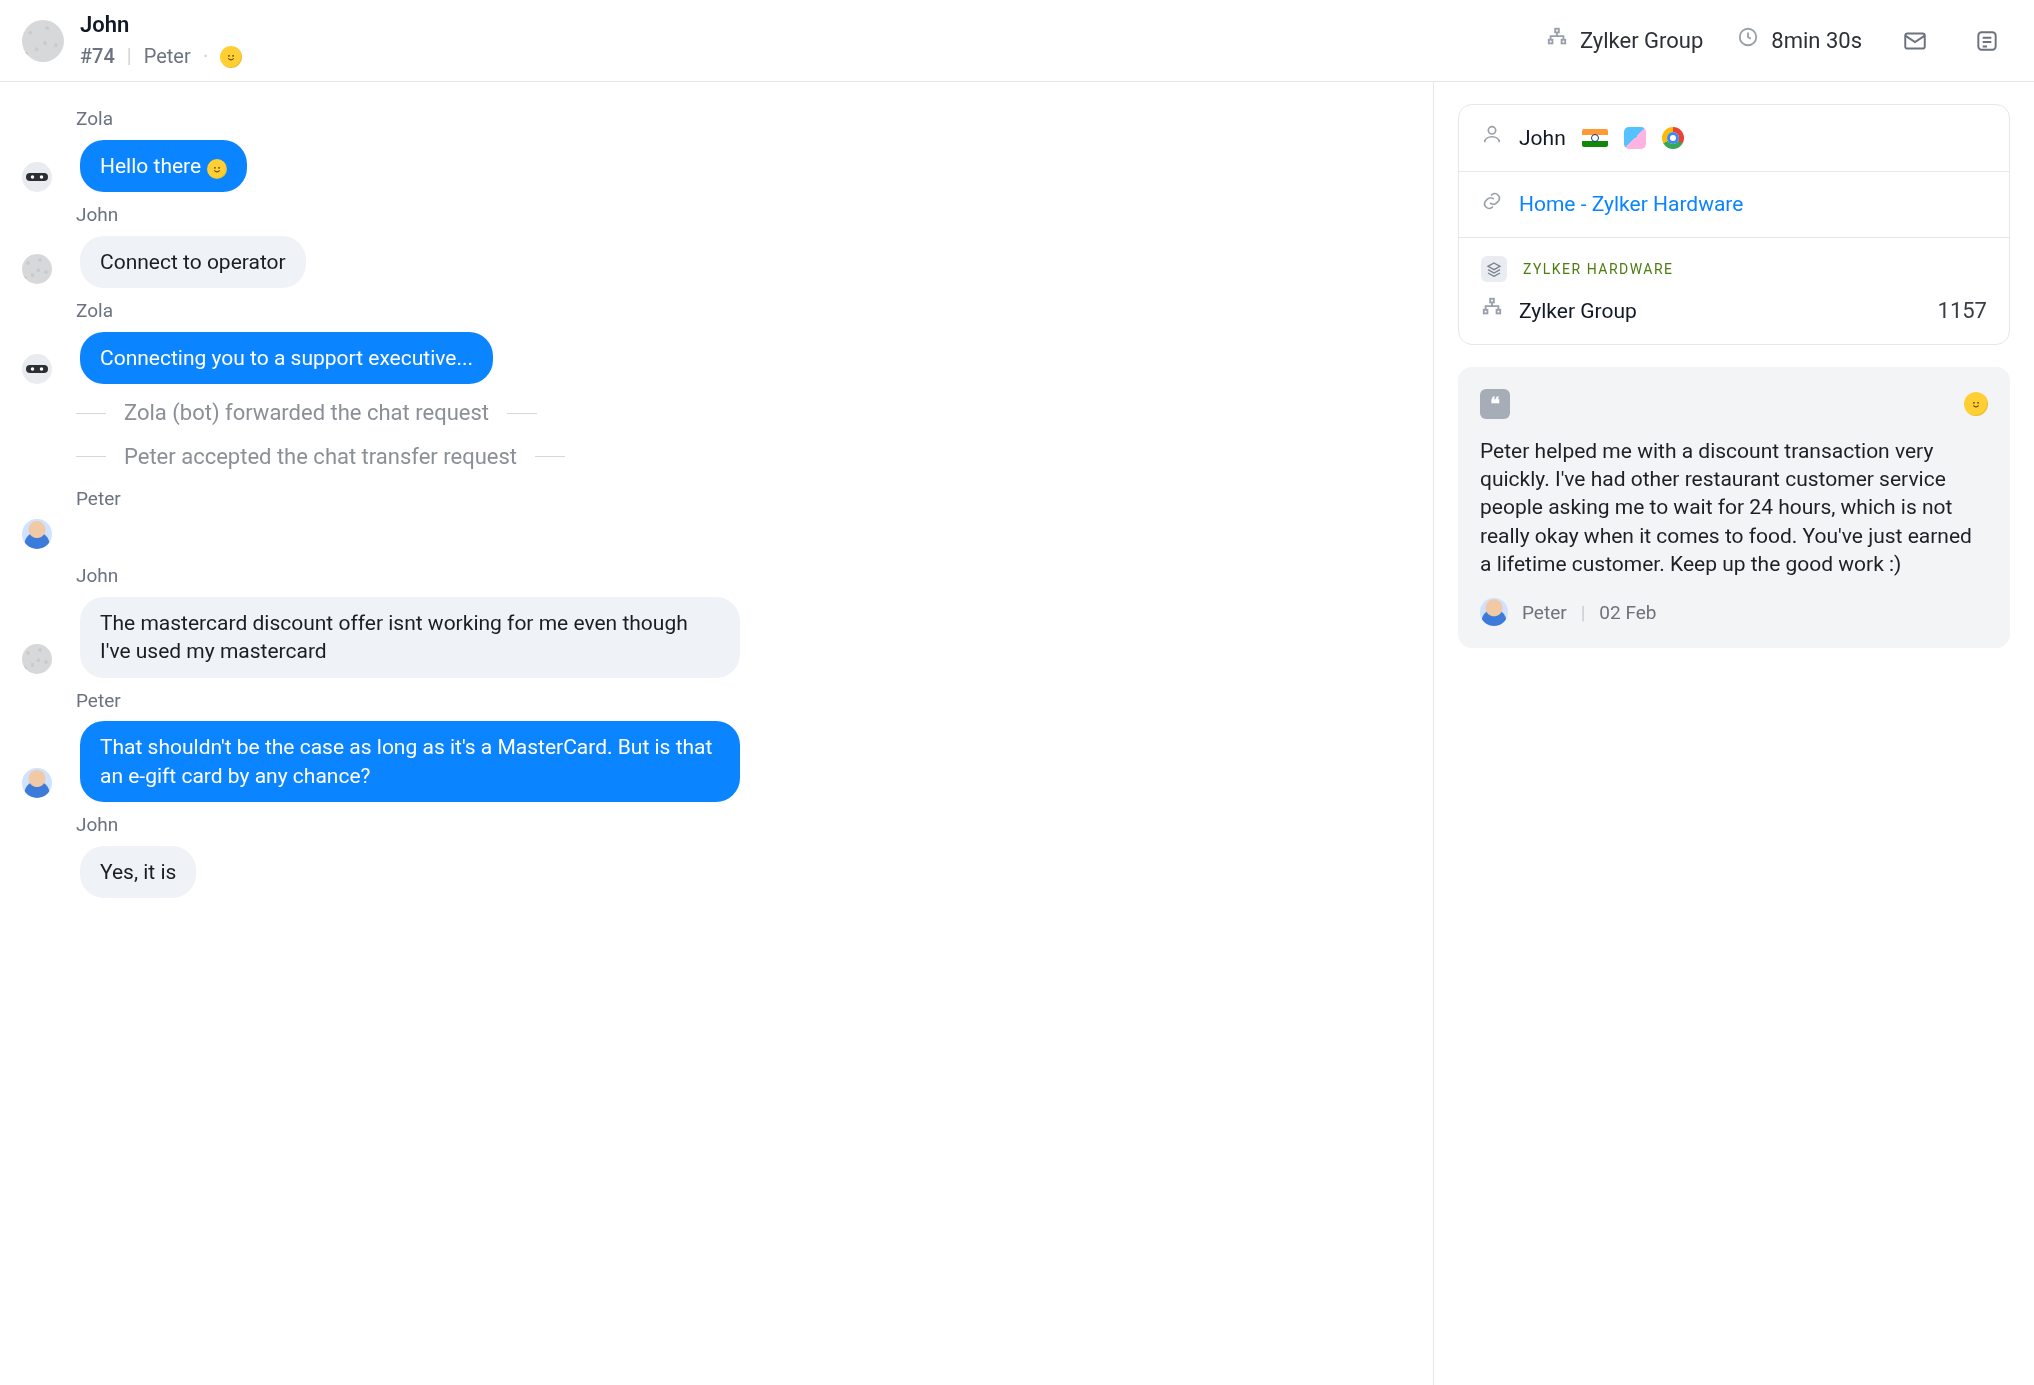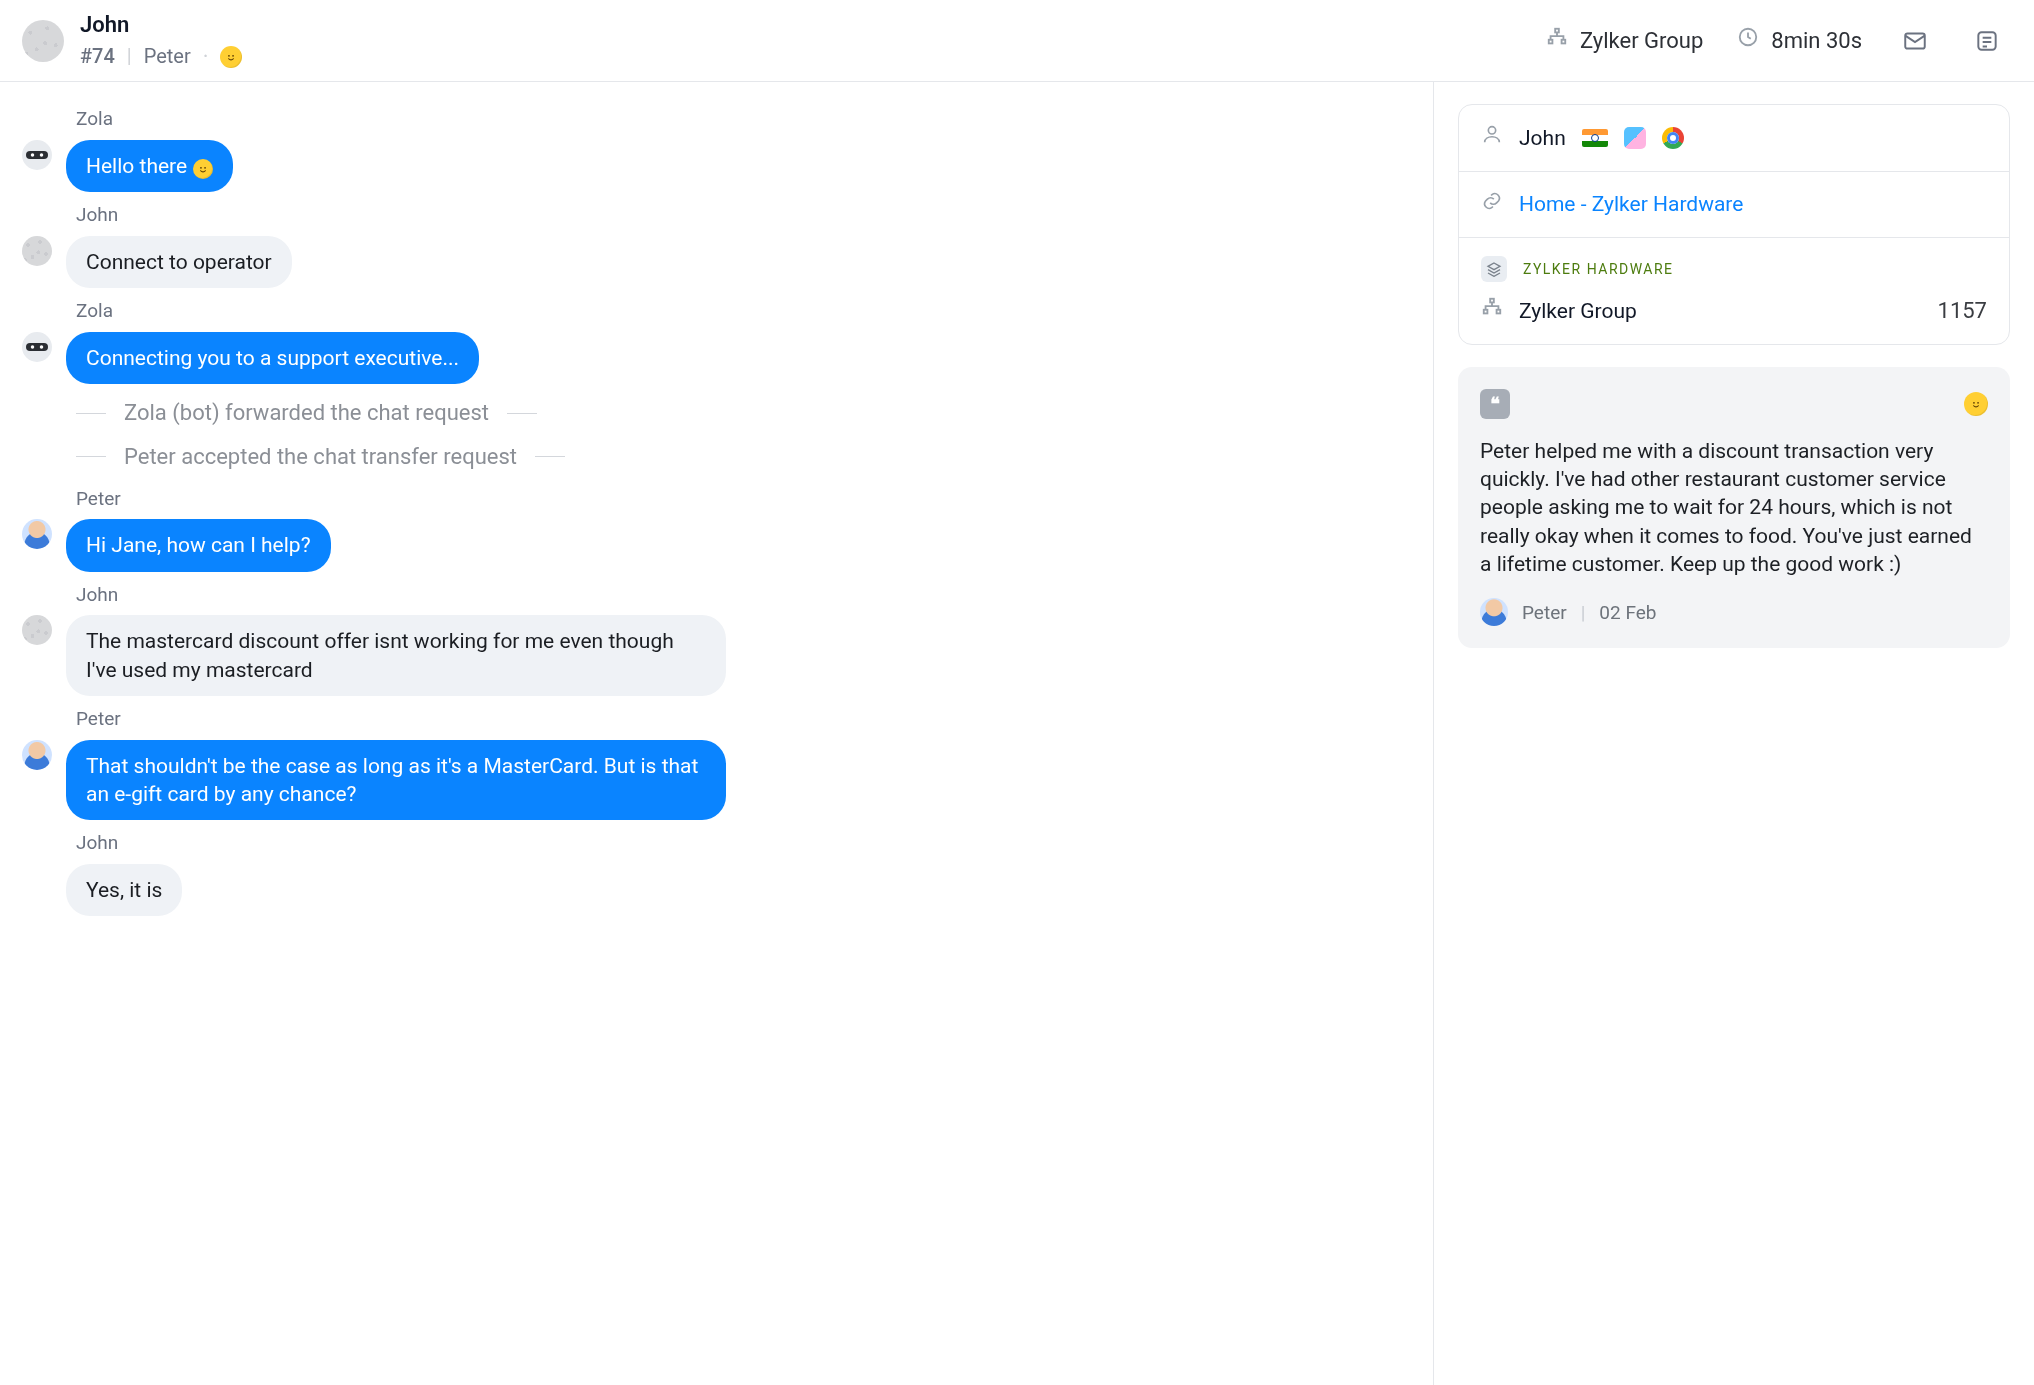--- a/index.html
+++ b/index.html
@@ -88,21 +88,21 @@
     padding: 18px 30px 30px 22px;
     border-right: 1px solid var(--border);
     min-height: calc(1385px - 66px);
   }
   .msg-group { margin-bottom: 10px; }
   .sender {
     font-size:19px;
     color: var(--text-muted);
     margin: 6px 0 8px 54px;
   }
-  .row { display:flex; align-items:flex-start; gap:14px; }
+  .row { display:flex; align-items:flex-end; gap:28px; }
   .row .avatar, .row .avatar-mini {
     width:30px;height:30px;border-radius:50%;
     flex:none; margin-bottom:4px;
   }
   .avatar-mini { background:#d7d8da; position:relative; overflow:hidden; }
   .bot {
     width:30px;height:30px;border-radius:50%;
     background:#e8ebef;
     display:flex;align-items:center;justify-content:center;
   }
@@ -303,21 +303,20 @@
           </span>
           <div class="bubble blue">Connecting you to a support executive...</div>
         </div>
       </div>
       <div class="sys">Zola (bot) forwarded the chat request</div>
       <div class="sys">Peter accepted the chat transfer request</div>
       <div class="msg-group">
         <div class="sender">Peter</div>
         <div class="row">
           <span class="human-avatar"></span>
-          <div class="bubble blue">Hi Jane, how can I help?</div>
         </div>
       </div>
       <div class="msg-group">
         <div class="sender">John</div>
         <div class="row">
           <span class="avatar-mini avatar-noise"></span>
           <div class="bubble grey">The mastercard discount offer isnt working for me even though I've used my mastercard</div>
         </div>
       </div>
       <div class="msg-group">

